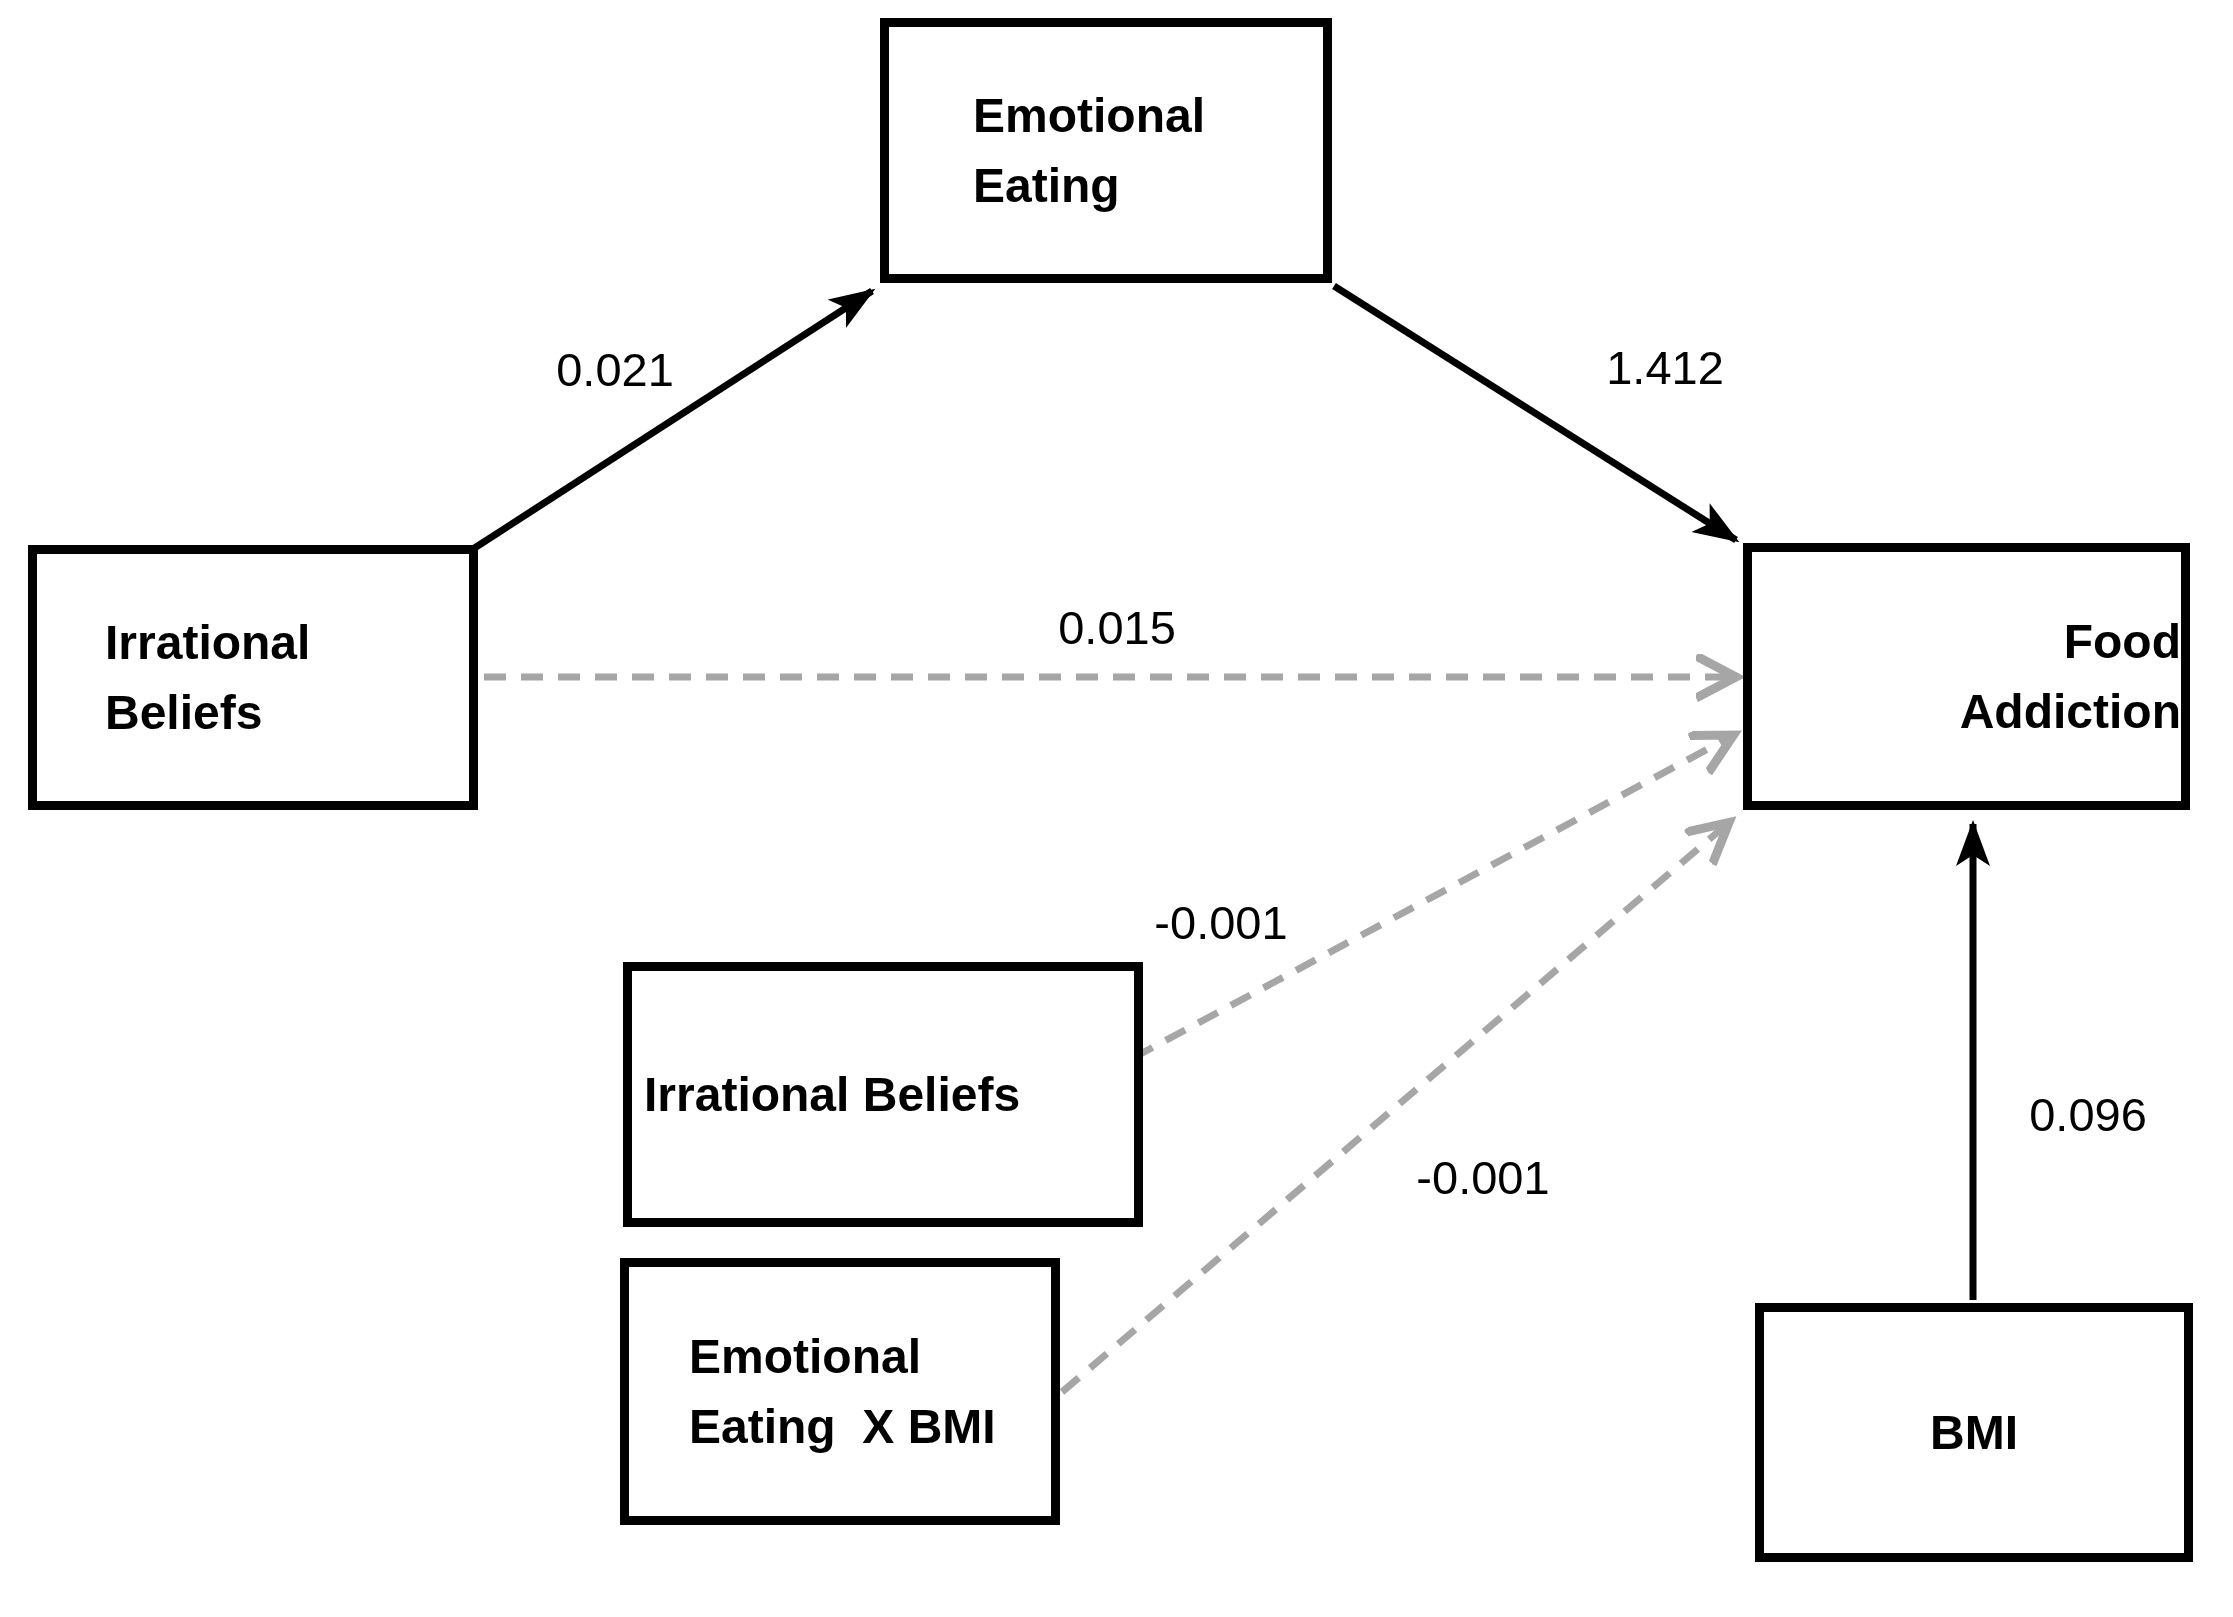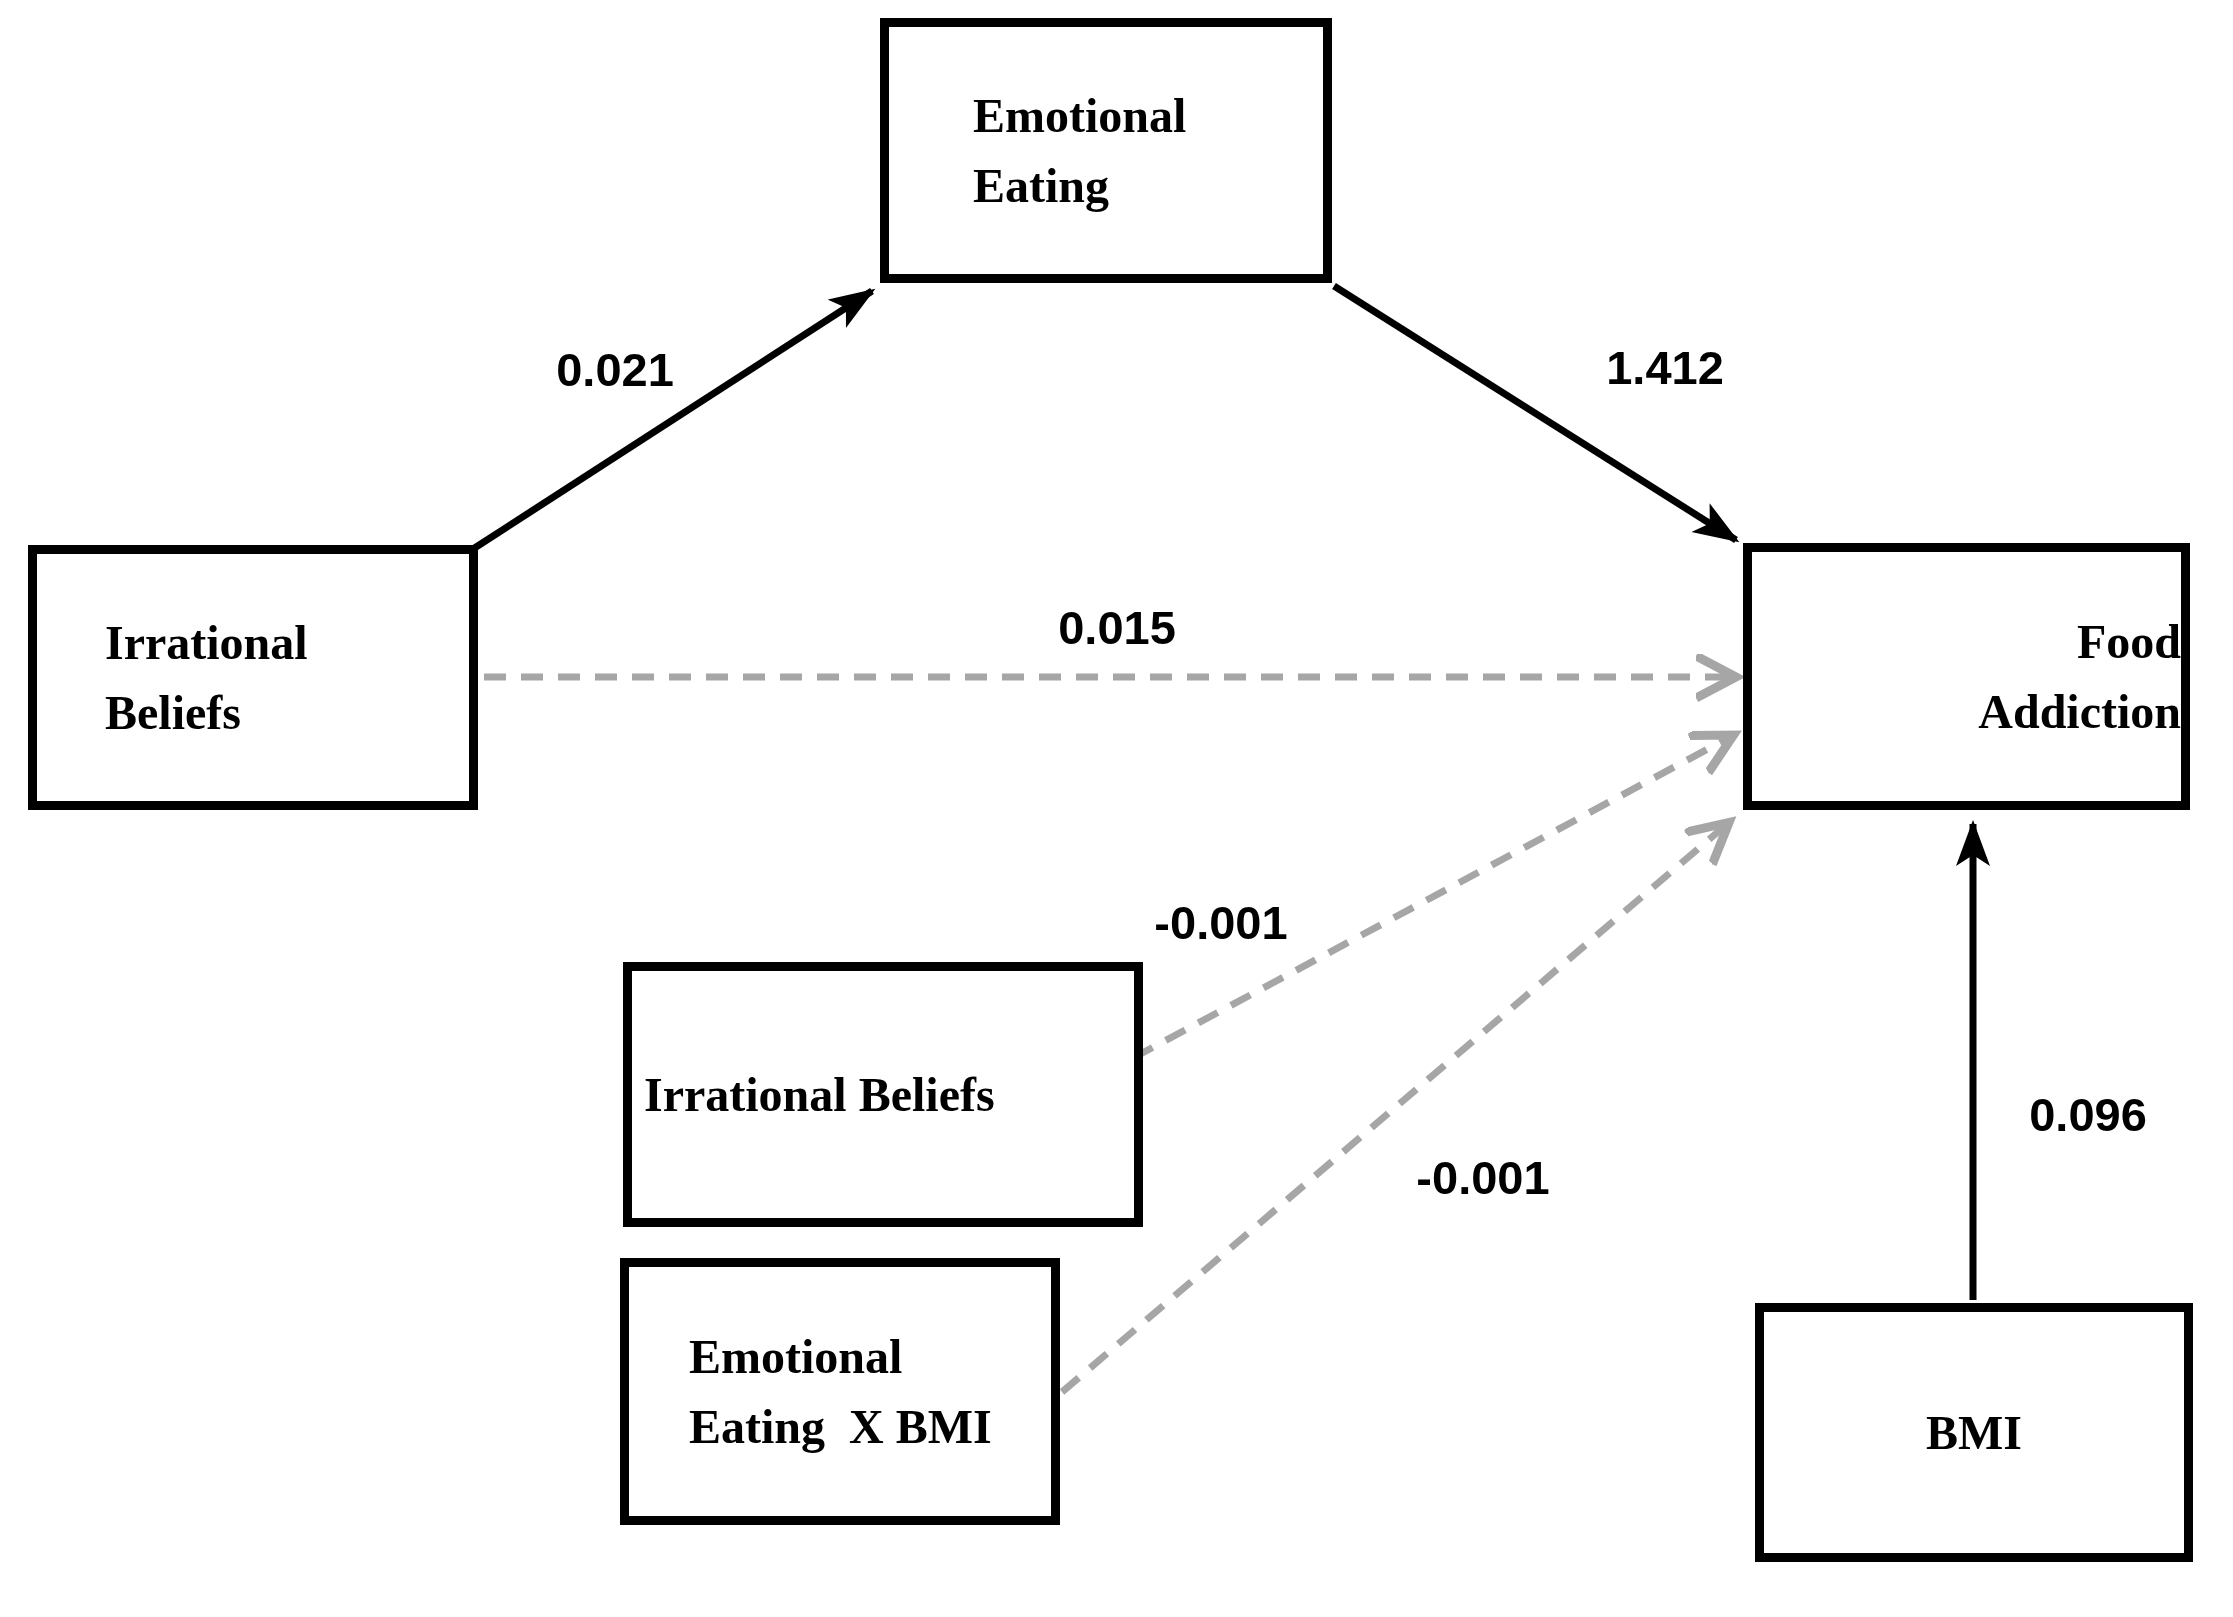--- a/index.html
+++ b/index.html
@@ -17,32 +17,32 @@
     border:9px solid #000000;
     background:#ffffff;
     display:flex;
     flex-direction:column;
     justify-content:center;
     color:#000000;
     font-weight:700;
     font-size:48px;
     line-height:70px;
   }
-  .node span{display:block;white-space:pre;font-family:Liberation Serif, serif;}
+  .node span{display:block;white-space:pre;}
   .node-ee{left:880px;top:18px;width:452px;height:265px;padding-left:84px;}
   .node-ib{left:28px;top:545px;width:450px;height:265px;padding-left:68px;}
   .node-fa{left:1743px;top:543px;width:447px;height:267px;padding-left:92px;align-items:flex-end;}
   .node-ibx{left:623px;top:962px;width:520px;height:265px;padding-left:12px;}
   .node-eex{left:620px;top:1258px;width:440px;height:267px;padding-left:60px;}
   .node-bmi{left:1755px;top:1303px;width:438px;height:259px;align-items:center;padding-left:0;}
   .coef{
     position:absolute;
     transform:translateX(-50%);
     font-size:47px;
-    font-weight:700;
+    font-weight:400;
     color:#000000;
     white-space:nowrap;
   }
   .coef-1{left:615px;top:342px;}
   .coef-2{left:1665px;top:340px;}
   .coef-3{left:1117px;top:600px;}
   .coef-4{left:1221px;top:895px;}
   .coef-5{left:1483px;top:1150px;}
   .coef-6{left:2088px;top:1087px;}
 </style>

